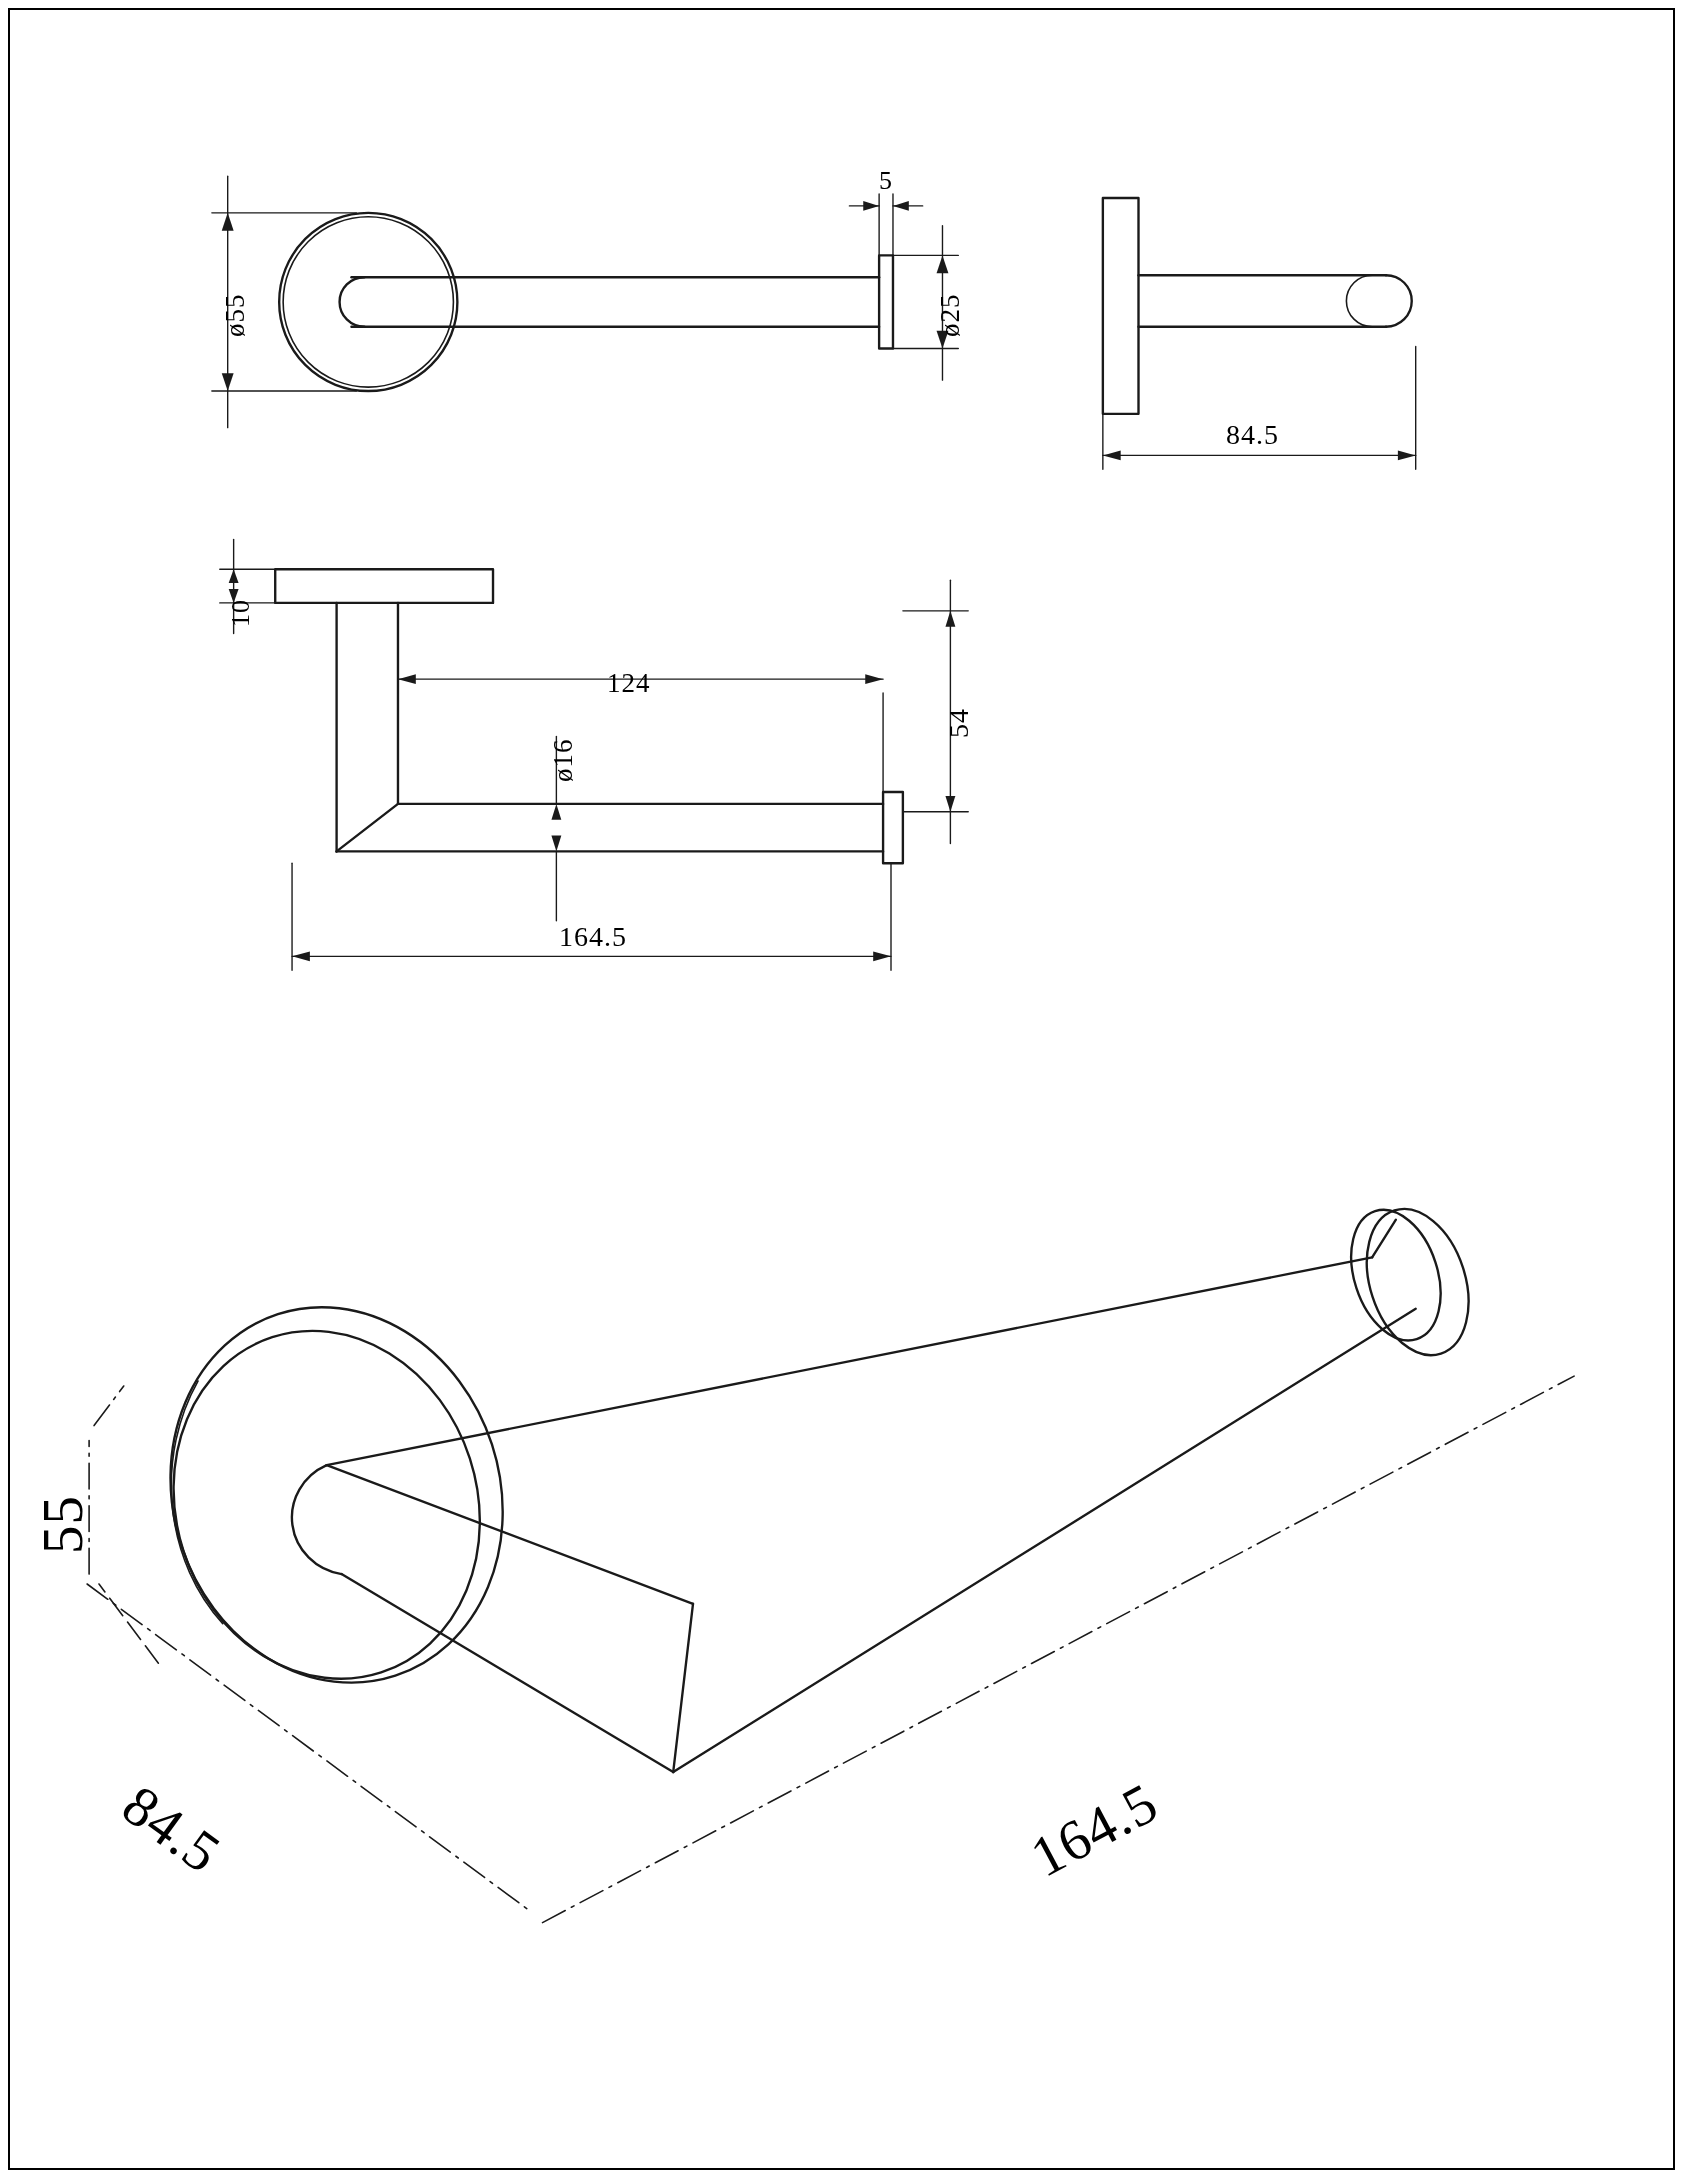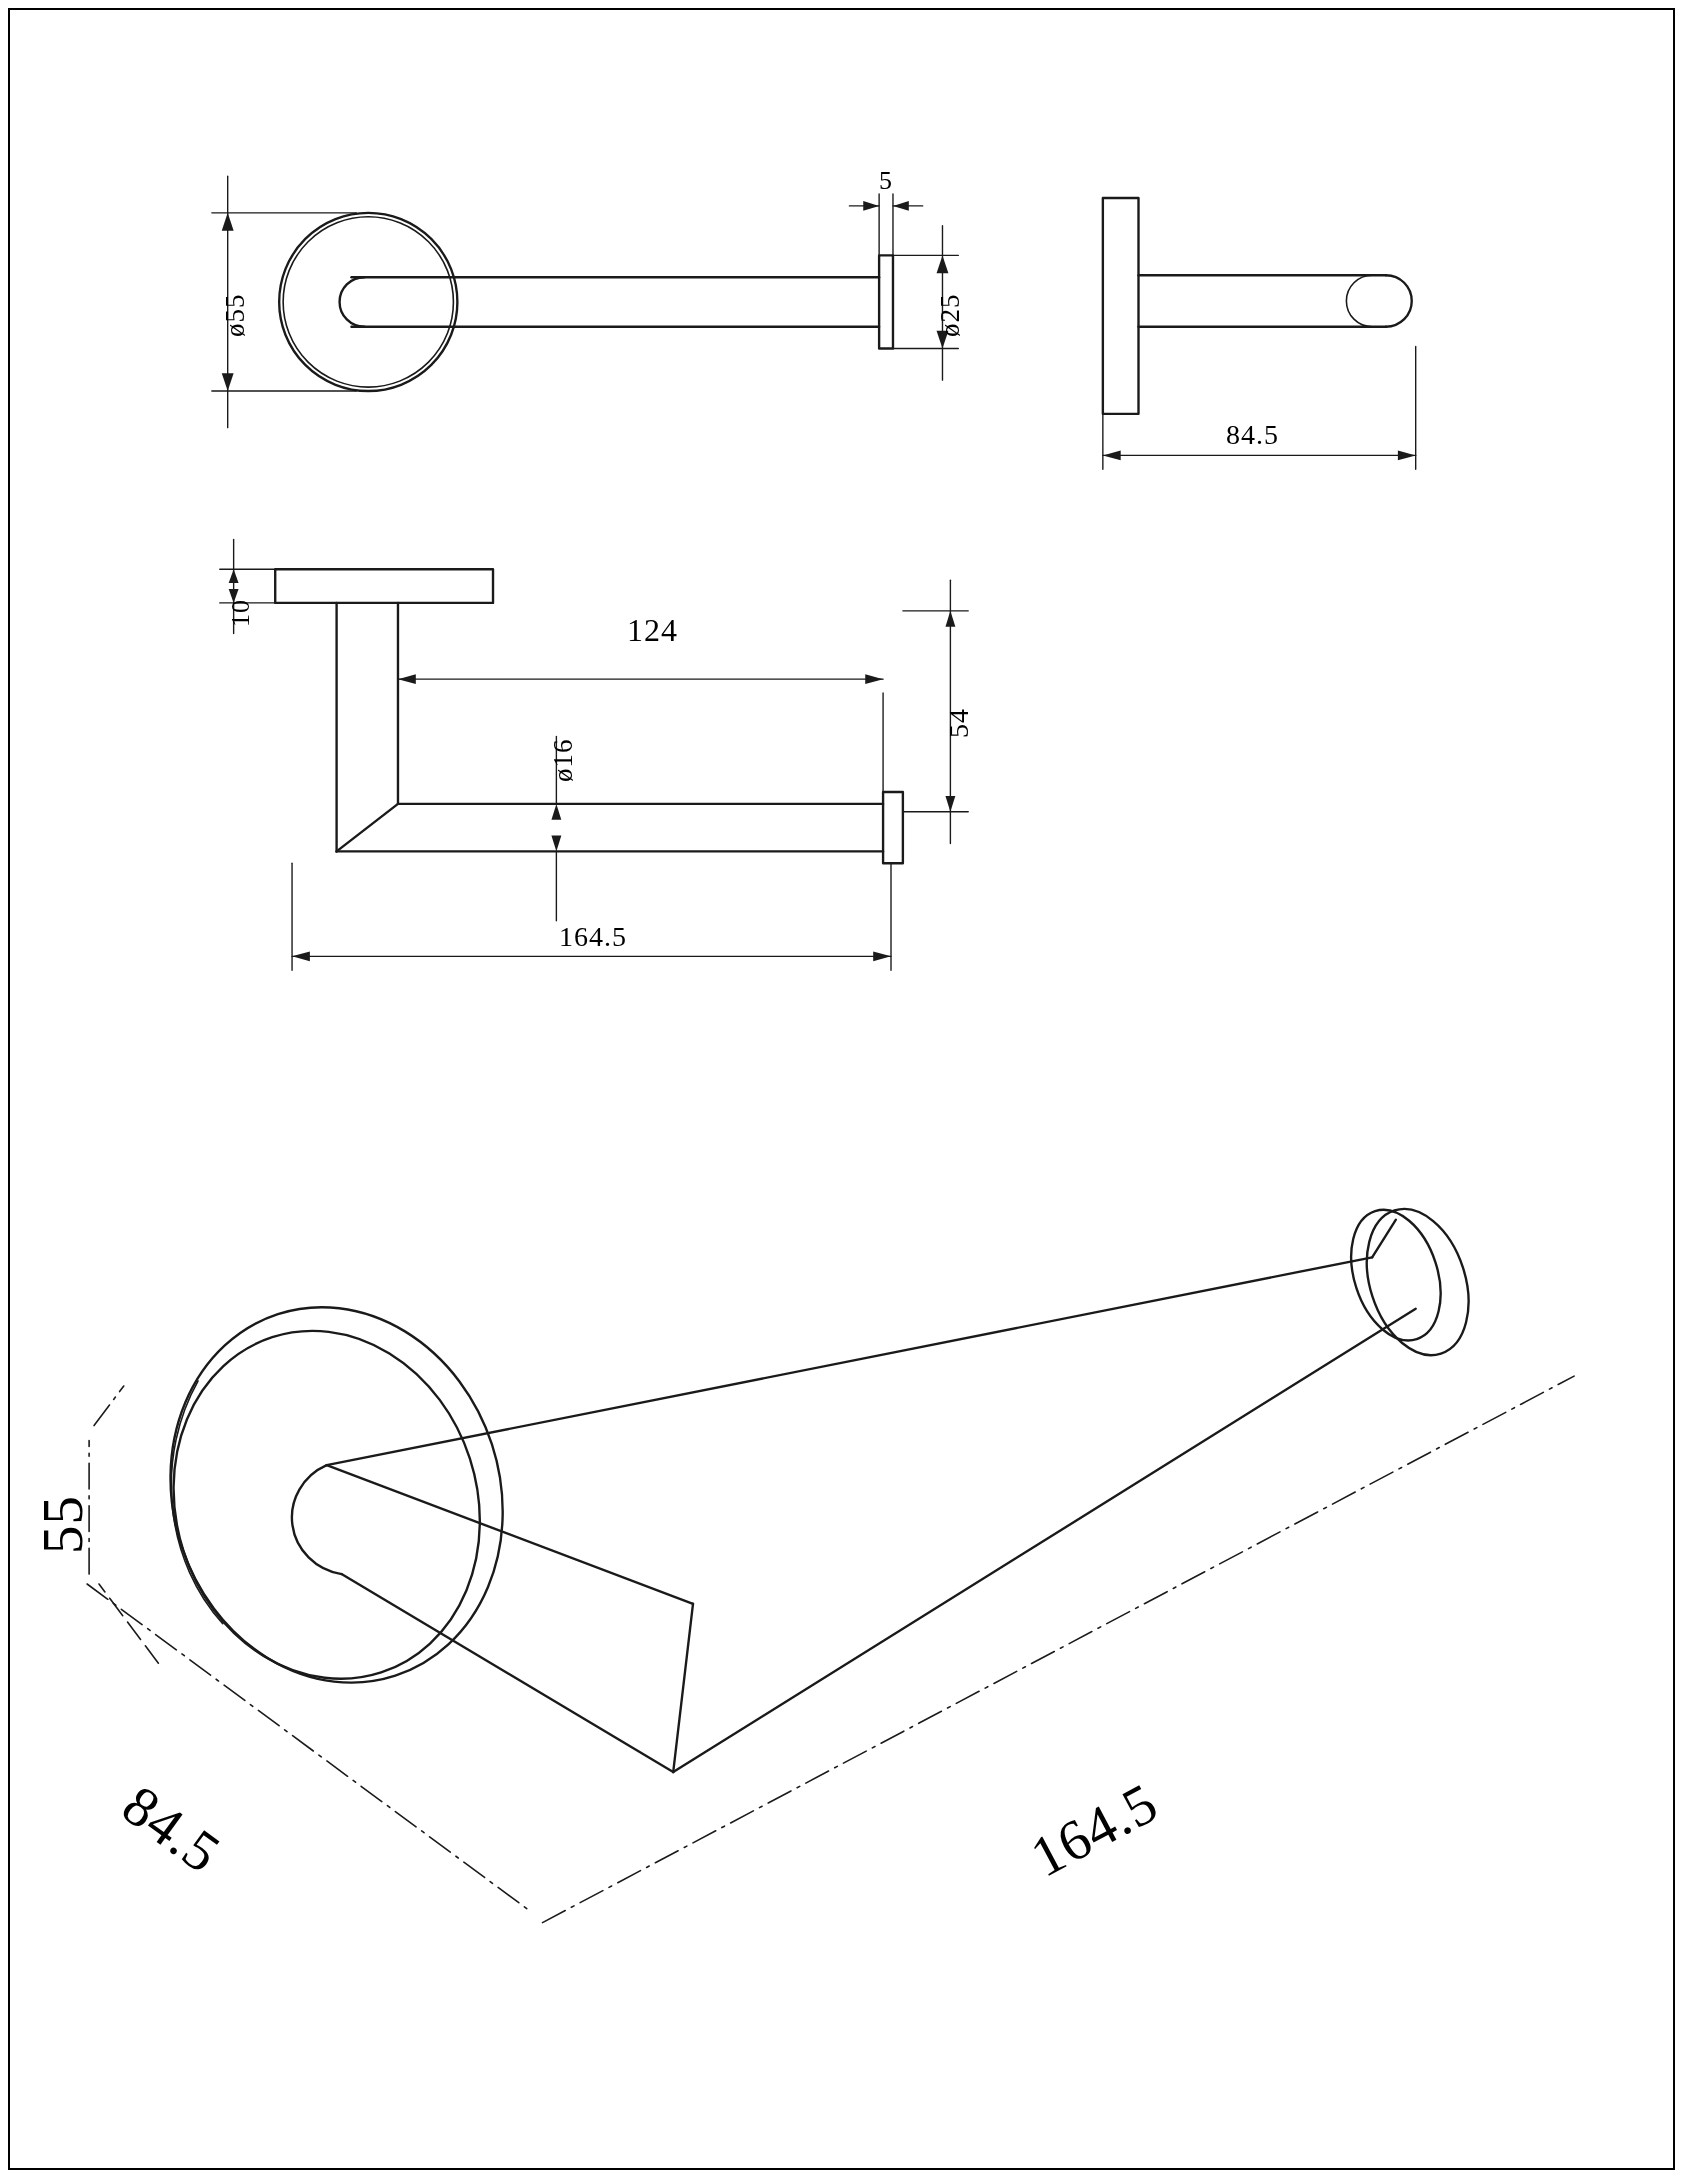--- a/index.html
+++ b/index.html
@@ -195,21 +195,21 @@
   <div class="dimtext rot90" style="left:220px; top:337px; font-size:27px;">ø55</div>
 
   <div class="dimtext" style="left:879px; top:166px; font-size:26px;">5</div>
 
   <div class="dimtext rot90" style="left:935px; top:337px; font-size:27px;">ø25</div>
 
   <div class="dimtext" style="left:1226px; top:419px; font-size:28px;">84.5</div>
 
   <div class="dimtext rot90" style="left:226px; top:627px; font-size:26px;">10</div>
 
-  <div class="dimtext" style="left:607px; top:612px; font-size:32px;margin-left:20px;">124</div>
+  <div class="dimtext" style="left:607px; top:668px; font-size:27px;">124</div>
 
   <div class="dimtext rot90" style="left:548px; top:782px; font-size:27px;">ø16</div>
 
   <div class="dimtext rot90" style="left:943px; top:738px; font-size:28px;">54</div>
 
   <div class="dimtext" style="left:559px; top:921px; font-size:28px;">164.5</div>
 
   <div class="dimtext rot90" style="left:30px; top:1554px; font-size:57px;">55</div>
 
   <div class="dimtext" style="left:149px; top:1772px; font-size:57px; transform: rotate(36deg); transform-origin: left top;">84.5</div>

